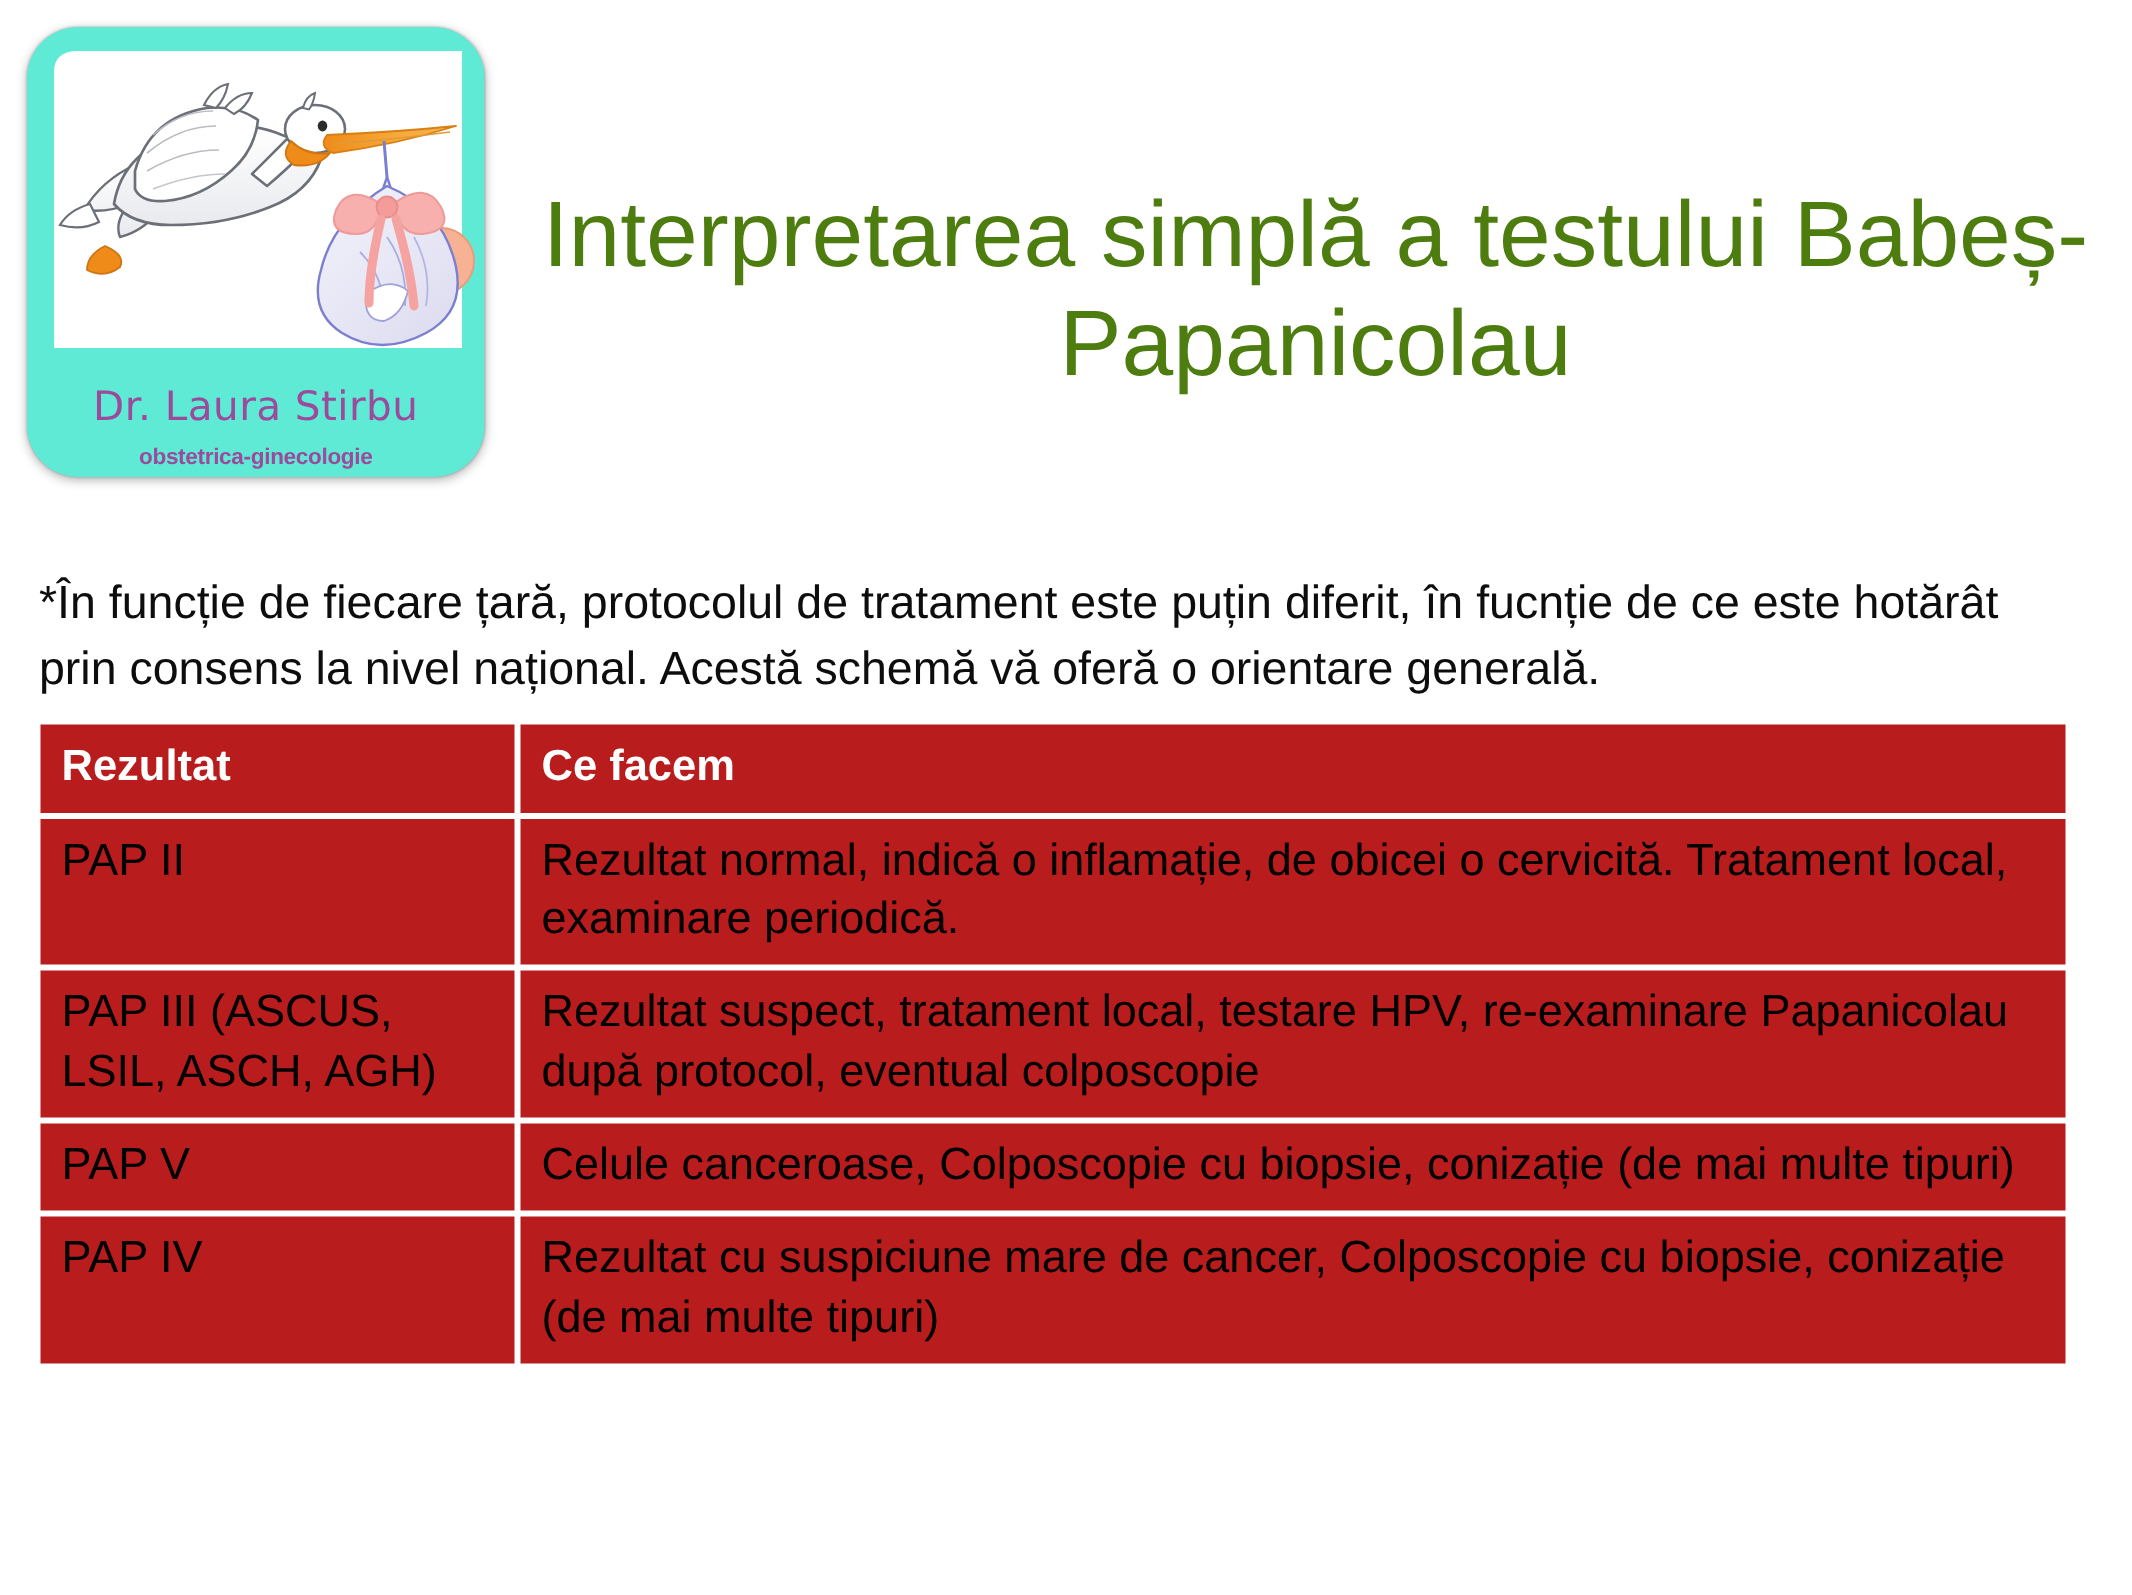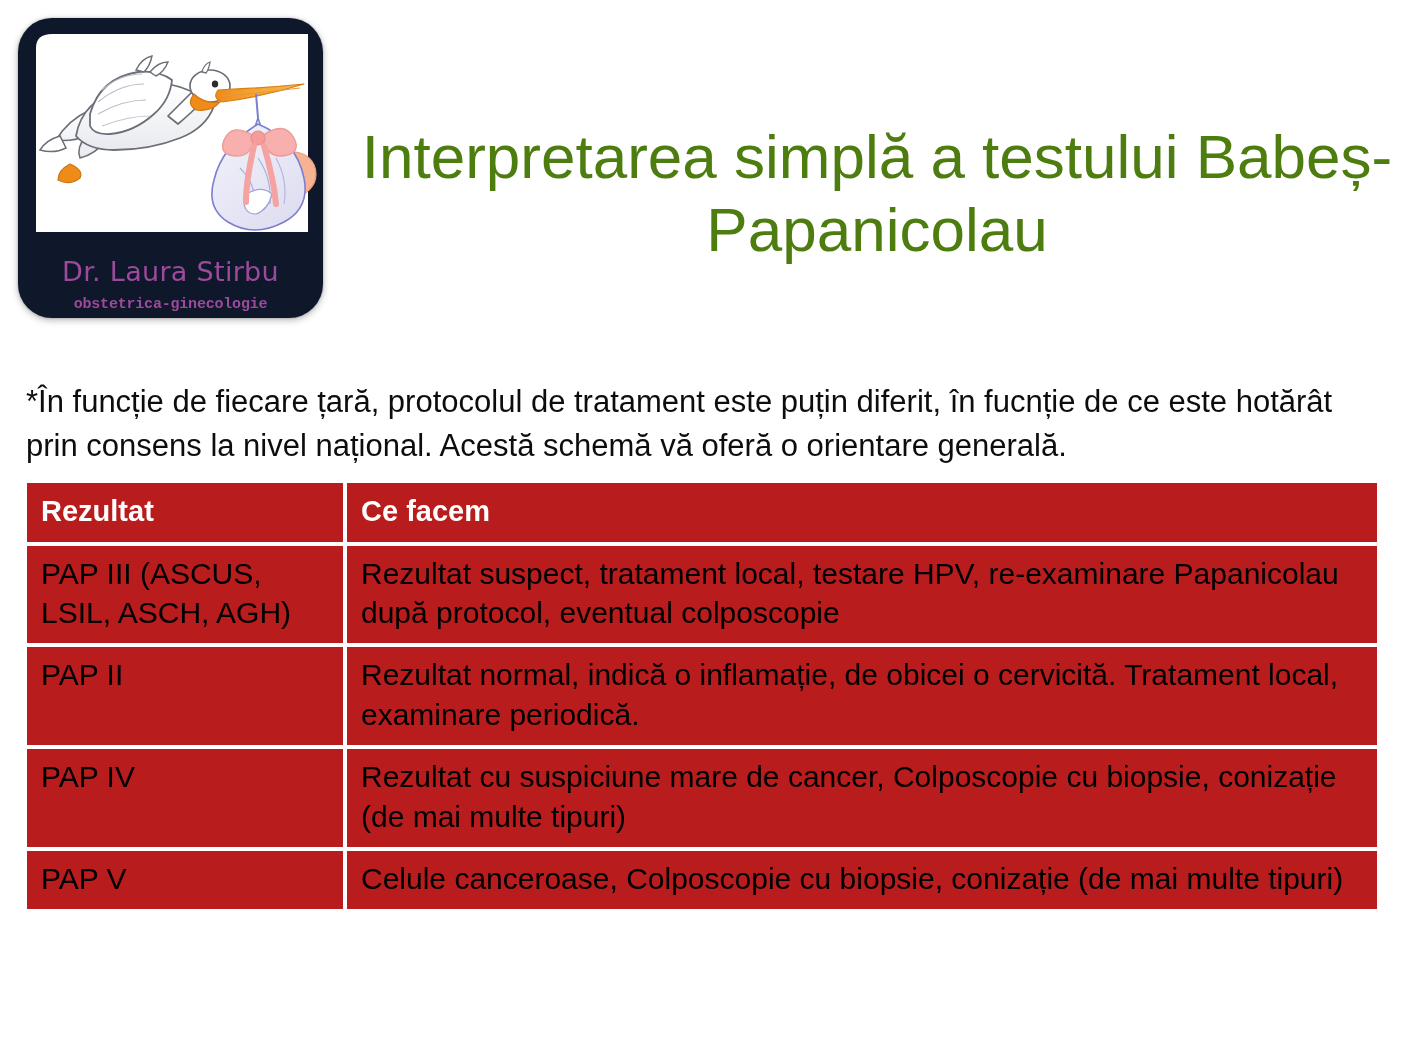--- a/index.html
+++ b/index.html
@@ -17,21 +17,21 @@
     color: #000000;
   }
 
   
   #logo-card {
     position: absolute;
     left: 18px;
     top: 18px;
     width: 305px;
     height: 300px;
-    background: #0f172a;
+    background: #5eead4;
     border-radius: 34px;
     box-shadow: 0 2px 7px rgba(0,0,0,0.30), 0 0 2px rgba(0,0,0,0.25);
     overflow: hidden;
   }
   #logo-art {
     position: absolute;
     left: 0;
     top: 0;
     width: 305px;
     height: 230px;
@@ -50,21 +50,21 @@
   }
   #logo-sub {
     position: absolute;
     left: 0;
     top: 278px;
     width: 305px;
     text-align: center;
     font-size: 15px;
     font-weight: bold;
     color: #9B4A9C;
-    font-family: Liberation Mono, monospace;
+    font-family: Liberation Sans, sans-serif;
     letter-spacing: -0.2px;
     white-space: nowrap;
   }
 
   
   #title {
     position: absolute;
     left: 352px;
     top: 78px;
     width: 1050px;
@@ -214,29 +214,29 @@
     <col class="col-action">
   </colgroup>
   <thead>
     <tr>
       <th>Rezultat</th>
       <th>Ce facem</th>
     </tr>
   </thead>
   <tbody>
     <tr class="r-tall">
+      <td>PAP II</td>
+      <td>Rezultat normal, indică o inflamație, de obicei o cervicită. Tratament local, examinare periodică.</td>
+    </tr>
+    <tr class="r-tall">
       <td>PAP III (ASCUS, LSIL, ASCH, AGH)</td>
       <td>Rezultat suspect, tratament local, testare HPV, re-examinare Papanicolau după protocol, eventual colposcopie</td>
     </tr>
     <tr class="r-tall">
-      <td>PAP II</td>
-      <td>Rezultat normal, indică o inflamație, de obicei o cervicită. Tratament local, examinare periodică.</td>
+      <td>PAP V</td>
+      <td>Celule canceroase, Colposcopie cu biopsie, conizație (de mai multe tipuri)</td>
     </tr>
     <tr class="r-tall">
       <td>PAP IV</td>
       <td>Rezultat cu suspiciune mare de cancer, Colposcopie cu biopsie, conizație (de mai multe tipuri)</td>
     </tr>
-    <tr class="r-tall">
-      <td>PAP V</td>
-      <td>Celule canceroase, Colposcopie cu biopsie, conizație (de mai multe tipuri)</td>
-    </tr>
   </tbody>
 </table>
 
 </body></html>

